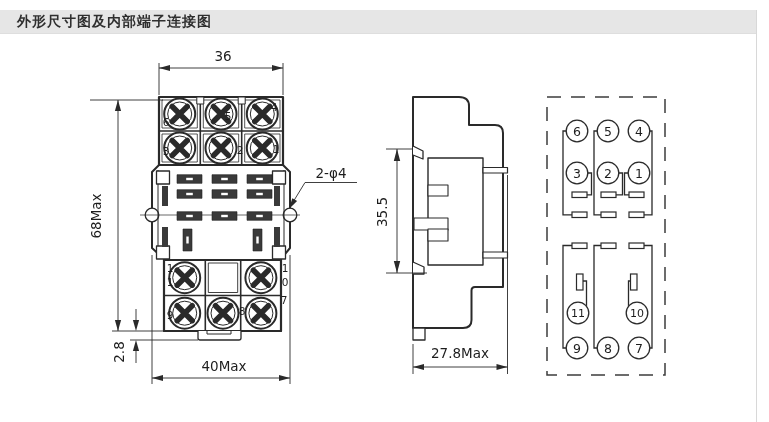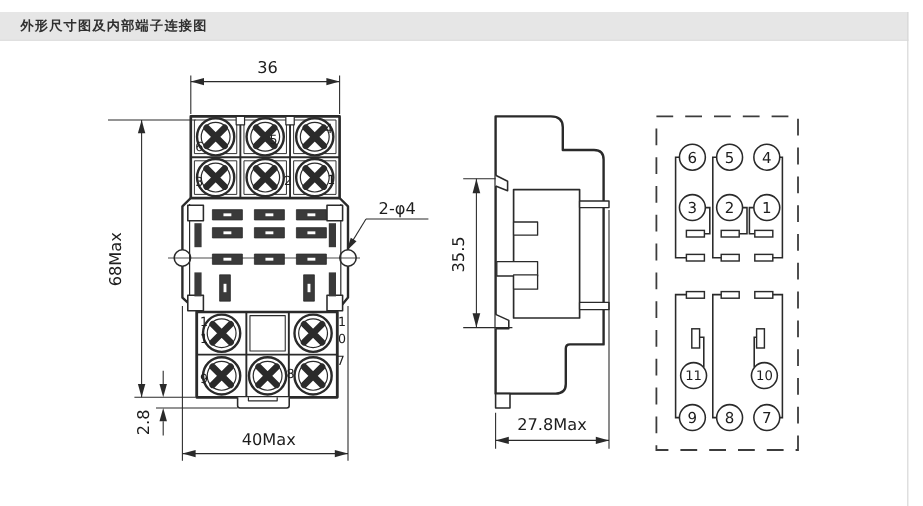--- a/index.html
+++ b/index.html
@@ -1,20 +1,20 @@
 <!DOCTYPE html>
 <html><head>
 <meta charset="utf-8">
 <style>
   html,body{margin:0;padding:0;background:#ffffff;}
   .page{position:relative;width:769px;height:422px;background:#ffffff;overflow:hidden;
         font-family:"DejaVu Sans","Liberation Sans",sans-serif;}
   .titlebar{position:absolute;left:0;top:10px;width:757px;height:23px;background:#e6e6e6;
             border-bottom:1px solid #dedede;}
-  .titlebar .title{position:absolute;left:17px;top:0;line-height:23px;font-size:11px;
+  .titlebar .title{position:absolute;left:17px;top:0;line-height:23px;font-size:14px;
             font-weight:bold;color:#2f2f2f;letter-spacing:1px;}
   .right-border{position:absolute;left:756px;top:10px;width:1px;height:412px;background:#d8d8d8;}
   svg{position:absolute;left:0;top:0;}
   svg text{font-family:"DejaVu Sans","Liberation Sans",sans-serif;fill:#1d1d1d;}
   .dimtxt{font-size:13.5px;}
   .pintxt{font-size:10.5px;}
   .circtxt{font-size:12.5px;}
   .circtxt2{font-size:11px;}
 </style>
 </head>

